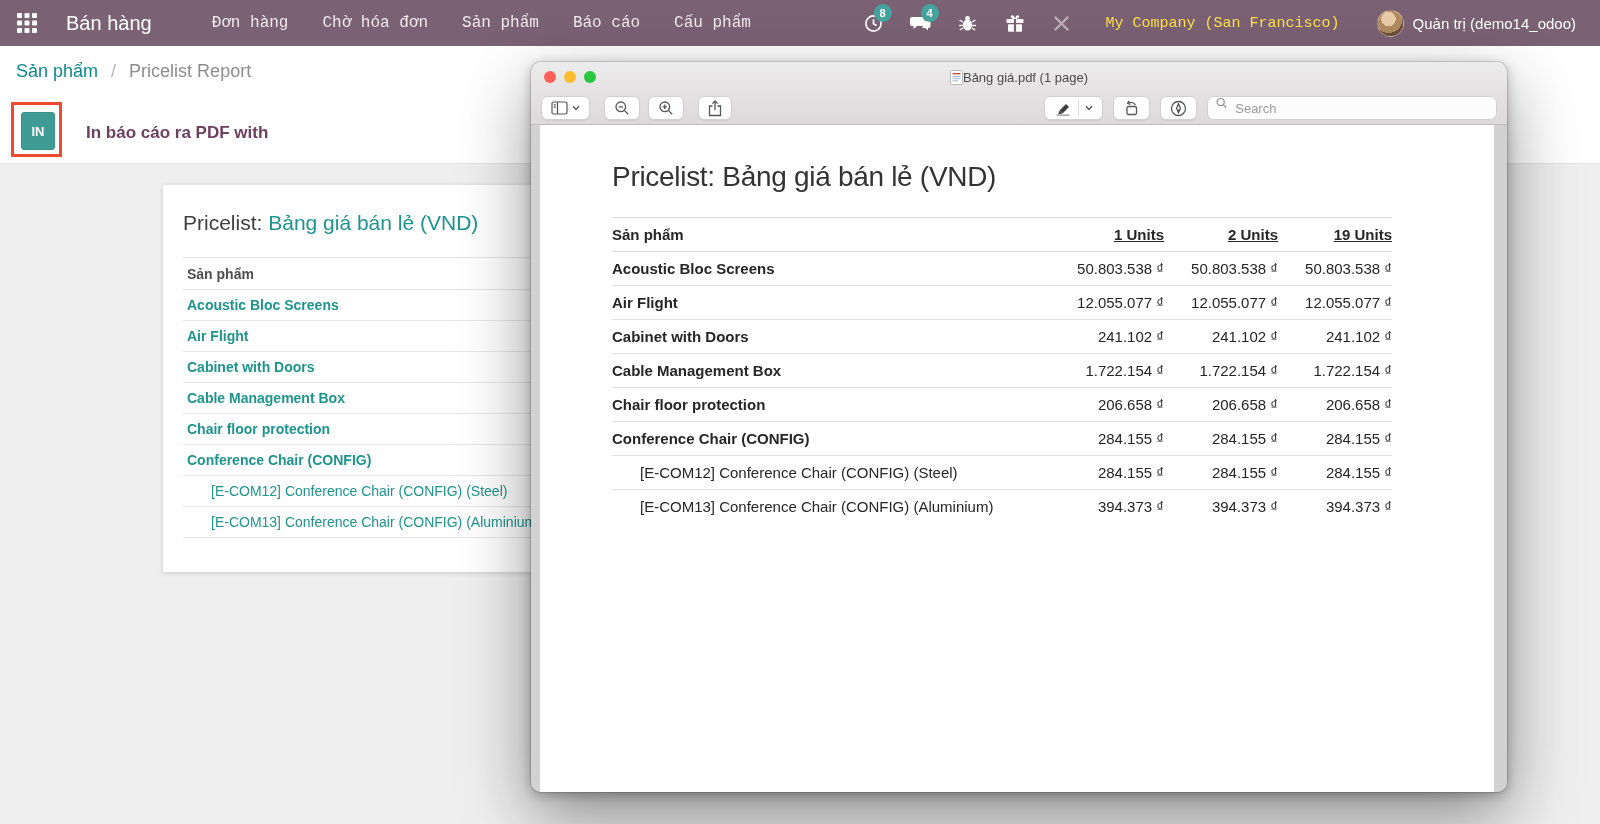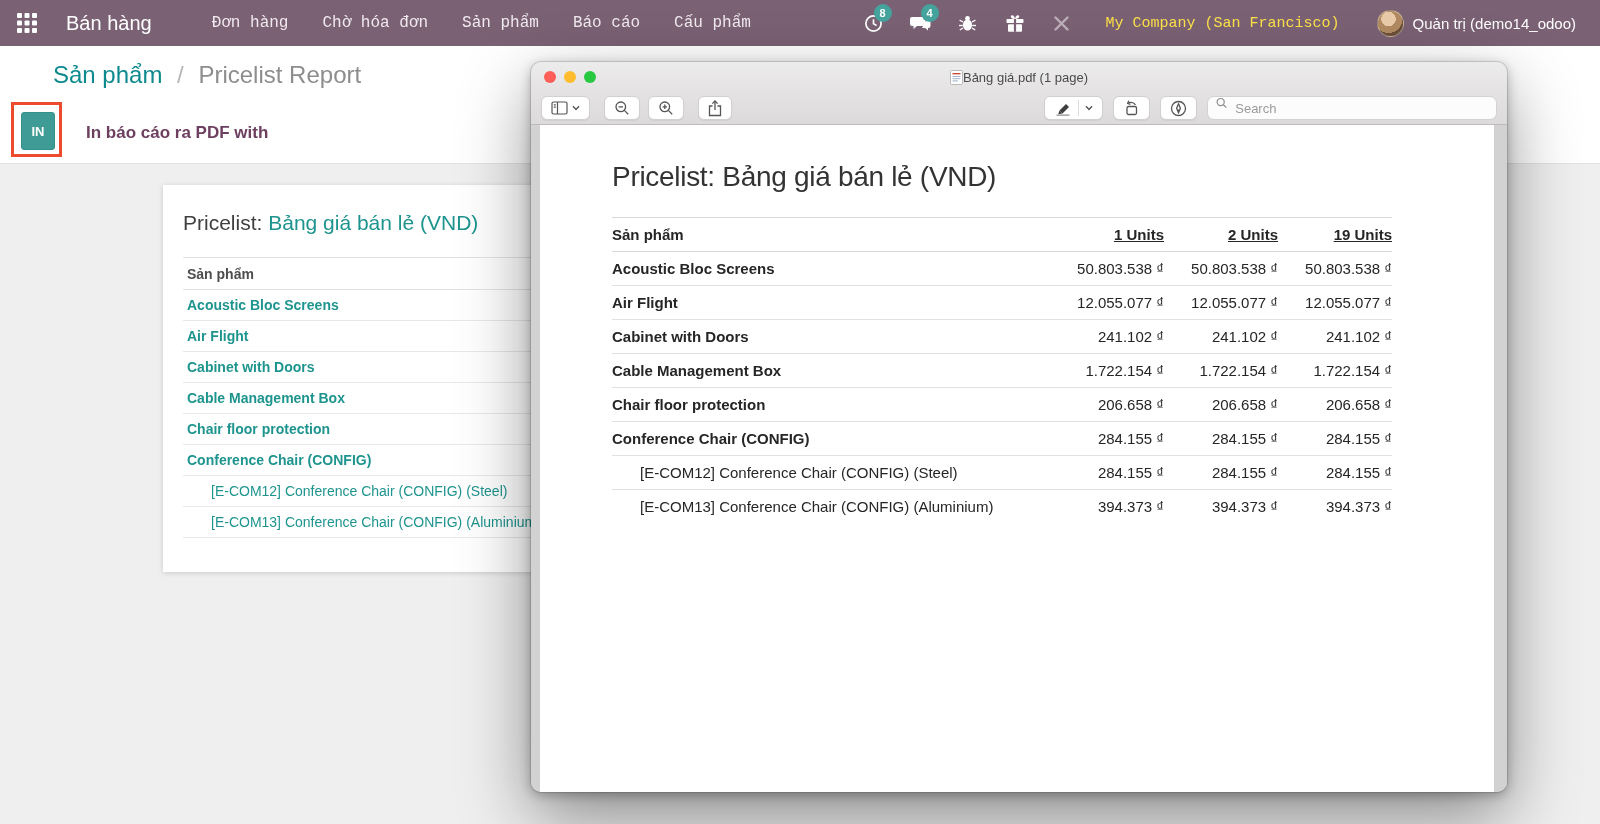--- a/index.html
+++ b/index.html
@@ -28,21 +28,21 @@
     border-radius:10px; line-height:18px; text-align:center;
   }
   .company-btn { background:none; border:none; color:#fde047; font-size:15px; font-family:Liberation Mono, monospace; cursor:pointer; white-space:nowrap; margin-left:2px; }
   .user-btn { background:none; border:none; color:#fff; font-size:15px; font-family:inherit; cursor:pointer; display:flex; align-items:center; gap:9px; white-space:nowrap; }
   .avatar { width:27px; height:27px; border-radius:50%;
     background: radial-gradient(circle at 42% 32%, #e9cba9 0 32%, #b18a61 33% 62%, #6b4f39 63%);
     border:1px solid rgba(255,255,255,.35); flex:0 0 auto; }
 
   
   .control-panel { position:absolute; top:46px; left:0; right:0; height:118px; background:#fff; border-bottom:1px solid #e2e2e2; }
-  .breadcrumb { position:absolute; left:16px; top:15px; font-size:24px;margin-left:37px; }
+  .breadcrumb { position:absolute; left:16px; top:15px; font-size:18px; }
   .breadcrumb-link { color:var(--link-teal,#0d8a8e); text-decoration:none; cursor:pointer; }
   .breadcrumb-sep { color:#b7b7b7; margin:0 8px; }
   .breadcrumb-cur { color:#8d8d8d; }
   .highlight-box { position:absolute; left:11px; top:56px; width:51px; height:55px; border:3px solid var(--highlight-red,#ec4b2d); }
   .print-btn {
     position:absolute; left:21px; top:66px; width:34px; height:38px;
     background:var(--button-teal,#3e9b95); border:1px solid #35918b; border-radius:3px;
     color:#fff; font-weight:bold; font-size:13px; font-family:inherit; cursor:pointer;
   }
   .print-label { position:absolute; left:86px; top:77px; font-size:17px; font-weight:bold; color:var(--brand-purple,#6d4060); }

